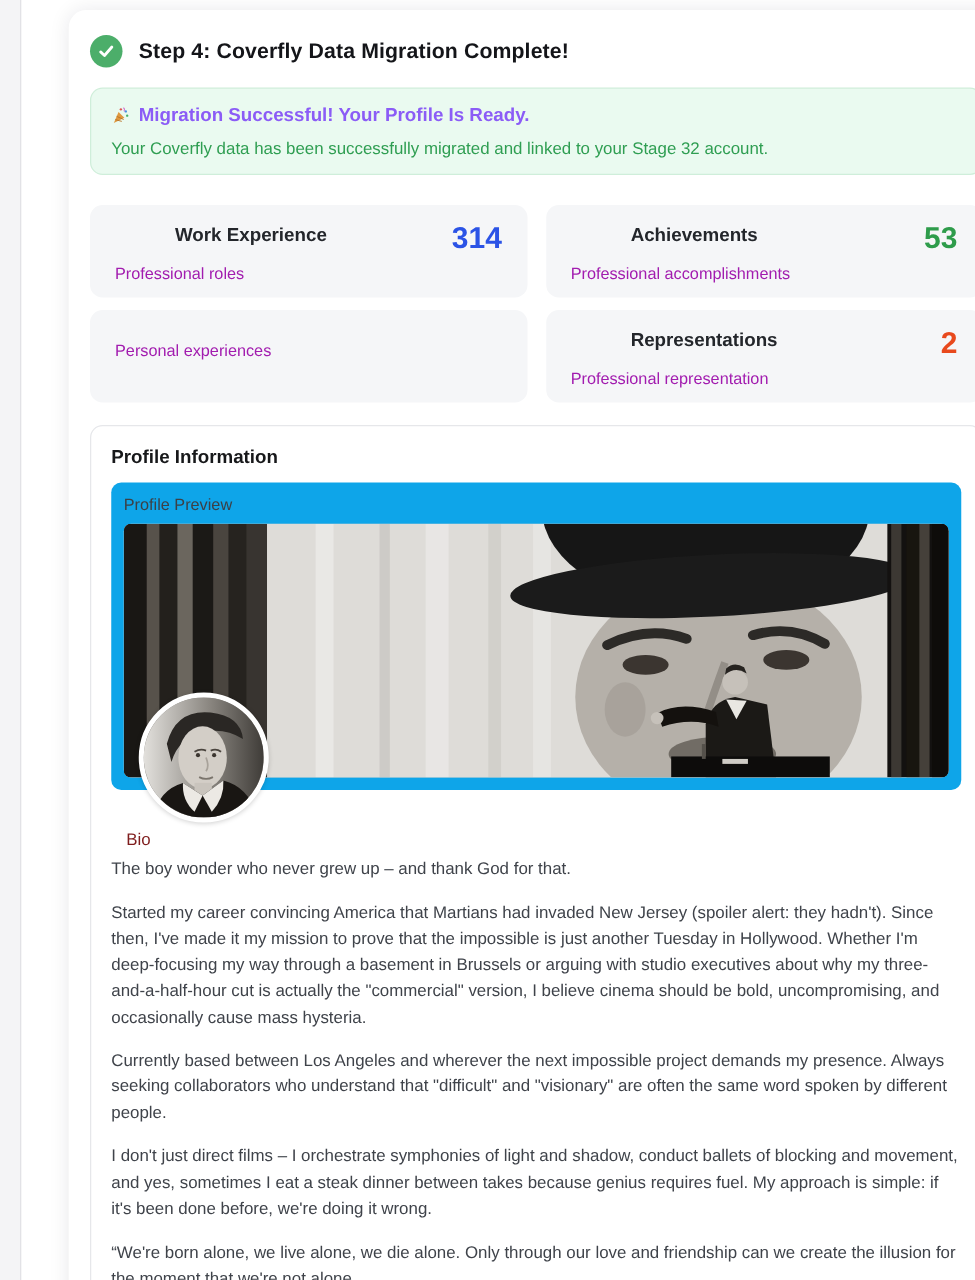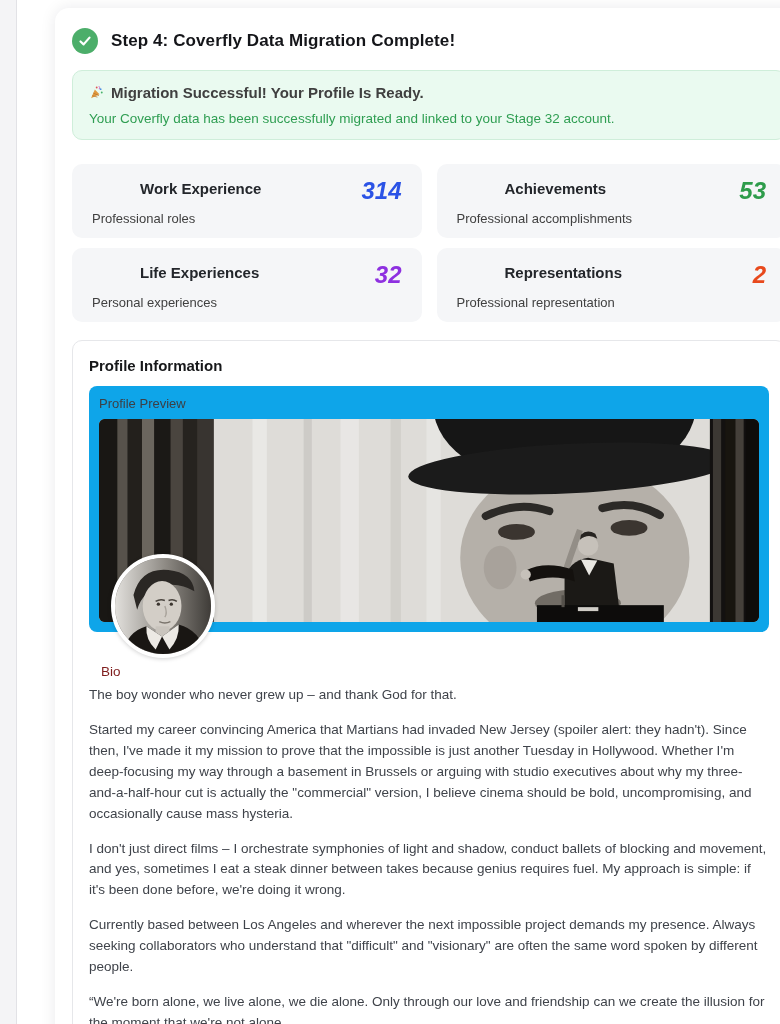--- a/index.html
+++ b/index.html
@@ -18,30 +18,30 @@
   
   .step-header { display:flex; align-items:center; gap:13px; margin-bottom:16px; }
   .check-circle { width:26px; height:26px; border-radius:50%; background:#4cae6a;
     display:flex; align-items:center; justify-content:center; flex:0 0 26px; }
   .step-title { font-size:17px; font-weight:700; color:#141519; letter-spacing:.1px; }
 
   
   .success-banner { background:#eafaf0; border:1px solid #cfeeda; border-radius:10px;
     padding:13px 16px; margin-bottom:24px; }
   .banner-title-row { display:flex; align-items:center; gap:7px; }
-  .banner-title { font-size:15px; font-weight:700; color:#404040; }
+  .banner-title { font-size:15px; font-weight:700; color:#8b5cf6; }
   .banner-subtitle { font-size:13.5px; color:#2f9e52; margin-top:10px; }
 
   
   .stats-grid { display:grid; grid-template-columns:1fr 1fr; gap:10px 15px; margin-bottom:18px; }
   .stat-card { background:#f5f6f8; border-radius:10px; padding:16px 20px; height:74px; }
   .stat-top { display:flex; justify-content:space-between; align-items:flex-start;margin-left:48px; }
   .stat-label { font-size:15px; font-weight:700; color:#23262b; }
-  .stat-value { font-size:24px; font-weight:700; line-height:22px;font-style:italic; }
-  .stat-sub { font-size:13px; color:#404040; margin-top:9px; }
+  .stat-value { font-size:24px; font-weight:700; line-height:22px; }
+  .stat-sub { font-size:13px; color:#a21caf; margin-top:9px; }
 
   
   .profile-card { border:1px solid #e6e7ea; border-radius:10px; padding:16px; }
   .profile-title { font-size:15px; font-weight:700; color:#17181a; margin-bottom:12px; }
   .preview-wrap { position:relative; }
   .preview-box { background:#0ea5e9; border-radius:8px; padding:10px; }
   .preview-label { font-size:13px; color:#3c4046; margin-bottom:8px; }
   .banner-image { height:203px; border-radius:6px; overflow:hidden; background:#d6d4d0; }
   .banner-image svg { display:block; width:100%; height:100%; }
   .avatar { position:absolute; left:22px; bottom:-26px; width:104px; height:104px;
@@ -95,24 +95,20 @@
         <div class="stat-sub">Professional roles</div>
       </div>
       <div class="stat-card">
         <div class="stat-top">
           <span class="stat-label">Achievements</span>
           <span class="stat-value" style="color: rgb(46, 156, 75);">53</span>
         </div>
         <div class="stat-sub">Professional accomplishments</div>
       </div>
       <div class="stat-card">
-        <div class="stat-top">
-          <span class="stat-label">Life Experiences</span>
-          <span class="stat-value" style="color: rgb(142, 48, 224);">32</span>
-        </div>
         <div class="stat-sub">Personal experiences</div>
       </div>
       <div class="stat-card">
         <div class="stat-top">
           <span class="stat-label">Representations</span>
           <span class="stat-value" style="color: rgb(232, 73, 29);">2</span>
         </div>
         <div class="stat-sub">Professional representation</div>
       </div>
     </div>
@@ -195,20 +191,20 @@
             <path d="M34 74 L51 85 L44 99 Q33 89 34 74 Z" fill="#ece9e4"></path>
             <path d="M69 72 L51 85 L59 99 Q70 87 69 72 Z" fill="#ece9e4"></path>
           </svg>
         </div>
       </div>
 
       <div class="bio-label">Bio</div>
       <div class="bio-text">
         <p>The boy wonder who never grew up – and thank God for that.</p>
         <p>Started my career convincing America that Martians had invaded New Jersey (spoiler alert: they hadn't). Since then, I've made it my mission to prove that the impossible is just another Tuesday in Hollywood. Whether I'm deep-focusing my way through a basement in Brussels or arguing with studio executives about why my three-and-a-half-hour cut is actually the "commercial" version, I believe cinema should be bold, uncompromising, and occasionally cause mass hysteria.</p>
+        <p>Currently based between Los Angeles and wherever the next impossible project demands my presence. Always seeking collaborators who understand that "difficult" and "visionary" are often the same word spoken by different people.</p>
         <p>I don't just direct films – I orchestrate symphonies of light and shadow, conduct ballets of blocking and movement, and yes, sometimes I eat a steak dinner between takes because genius requires fuel. My approach is simple: if it's been done before, we're doing it wrong.</p>
-        <p>Currently based between Los Angeles and wherever the next impossible project demands my presence. Always seeking collaborators who understand that "difficult" and "visionary" are often the same word spoken by different people.</p>
         <p>“We're born alone, we live alone, we die alone. Only through our love and friendship can we create the illusion for the moment that we're not alone..</p>
       </div>
     </section>
 
   </div>
 </div>
 
 </body></html>

